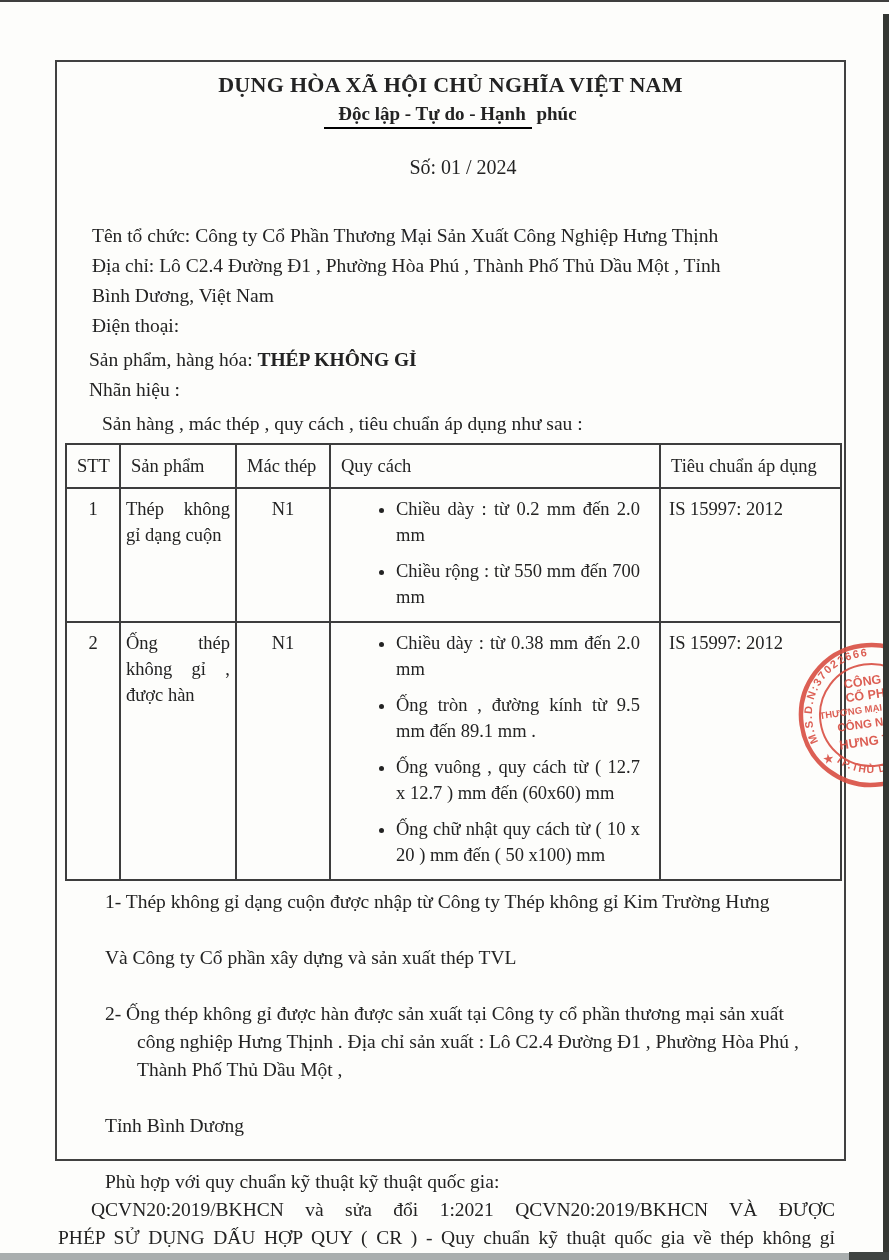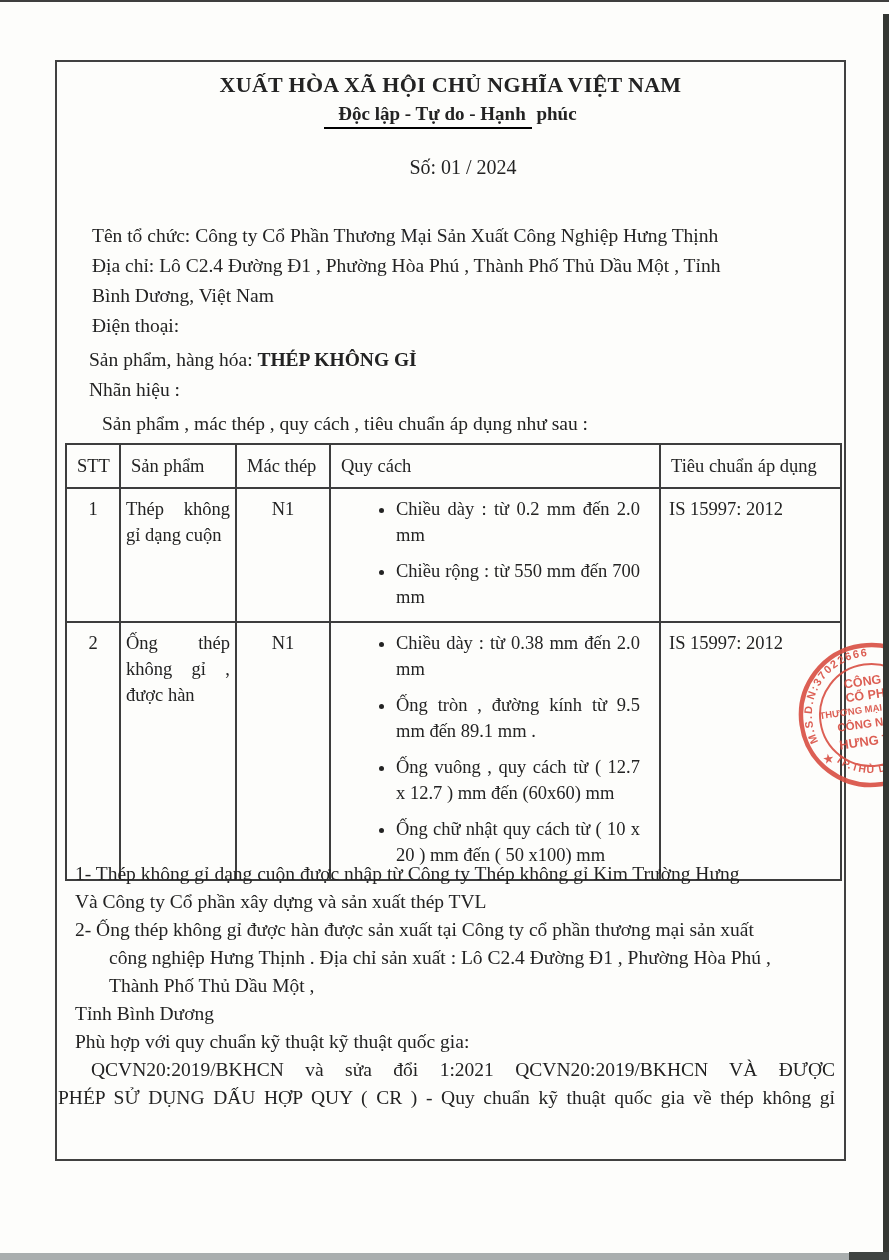--- a/index.html
+++ b/index.html
@@ -46,49 +46,49 @@
   tr.hdr{height:44px;}
   tr.r1{height:96px;} tr.r2{height:232px;}
   td.c-sp{padding:7px 5px;text-align:justify;}
   td.c-mt{text-align:center;padding-top:7px;}
   td.c-tc{padding:7px 6px 0 8px;}
   td.c-qc ul{margin:2px 0 0;padding:0 18px 0 64px;}
   td.c-qc li{margin:6px 0 10px;text-align:justify;}
   td.c-stt{padding-top:7px;}
 
   .notes{position:absolute;left:0;top:798px;width:787px;font-size:19.5px;line-height:28px;}
-  .n-ind1{padding-left:18px;}
-  .n-ind2{padding-left:52px;}
+  .n-ind1{padding-left:48px;margin-top:28px;}
+  .n-ind2{padding-left:80px;}
   .n-edge{padding-left:1px;}
   .just-last{text-align:justify;text-align-last:justify;padding-right:9px;}
   .qcvn1{padding-left:34px;}
 
   .stamp{position:absolute;left:793px;top:633px;z-index:3;opacity:.9;}
 </style>
 </head>
 <body>
 
 <div class="page">
 
   <div class="frame">
 
     <div class="doc-header">
-      <div class="nat-title">XUẤT HÒA XÃ HỘI CHỦ NGHĨA VIỆT NAM</div>
+      <div class="nat-title">DỤNG HÒA XÃ HỘI CHỦ NGHĨA VIỆT NAM</div>
       <div class="motto"><span class="u">Độc lập - Tự do - Hạnh</span><span> phúc</span></div>
       <div class="doc-number">Số: 01 / 2024</div>
     </div>
 
     <div class="info">
       <div class="ln pad-a">Tên tổ chức: Công ty Cổ Phần Thương Mại Sản Xuất Công Nghiệp Hưng Thịnh</div>
       <div class="ln pad-a">Địa chỉ: Lô C2.4 Đường Đ1 , Phường Hòa Phú , Thành Phố Thủ Dầu Một , Tỉnh</div>
       <div class="ln pad-a">Bình Dương, Việt Nam</div>
       <div class="ln pad-a">Điện thoại:</div>
       <div class="ln pad-b gap-sm"><span>Sản phẩm, hàng hóa: </span><span class="bold">THÉP KHÔNG GỈ</span></div>
       <div class="ln pad-b">Nhãn hiệu :</div>
-      <div class="ln pad-c gap-sm">Sản phẩm , mác thép , quy cách , tiêu chuẩn áp dụng như sau :</div>
+      <div class="ln pad-c gap-sm">Sản hàng , mác thép , quy cách , tiêu chuẩn áp dụng như sau :</div>
     </div>
 
     <table class="spec">
       <colgroup>
           <col class="w-stt">
           <col class="w-sp">
           <col class="w-mt">
           <col class="w-qc">
           <col class="w-tc">
         </colgroup>

